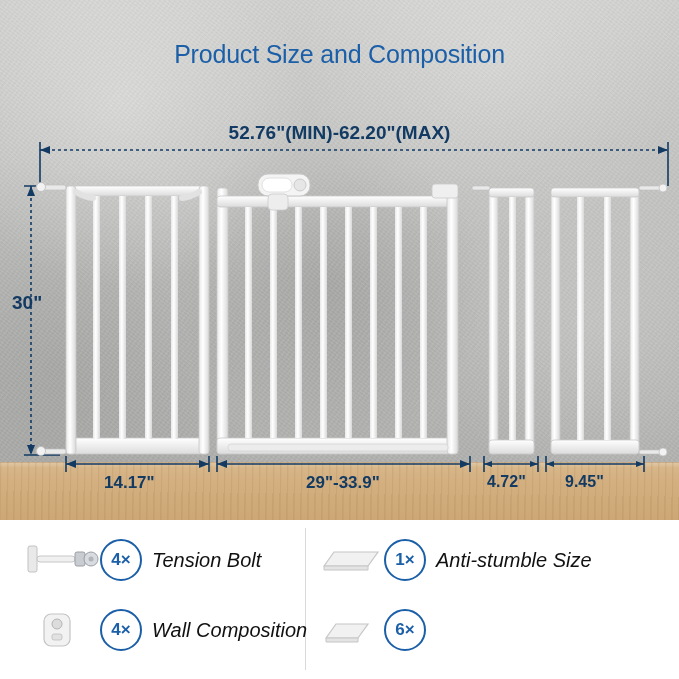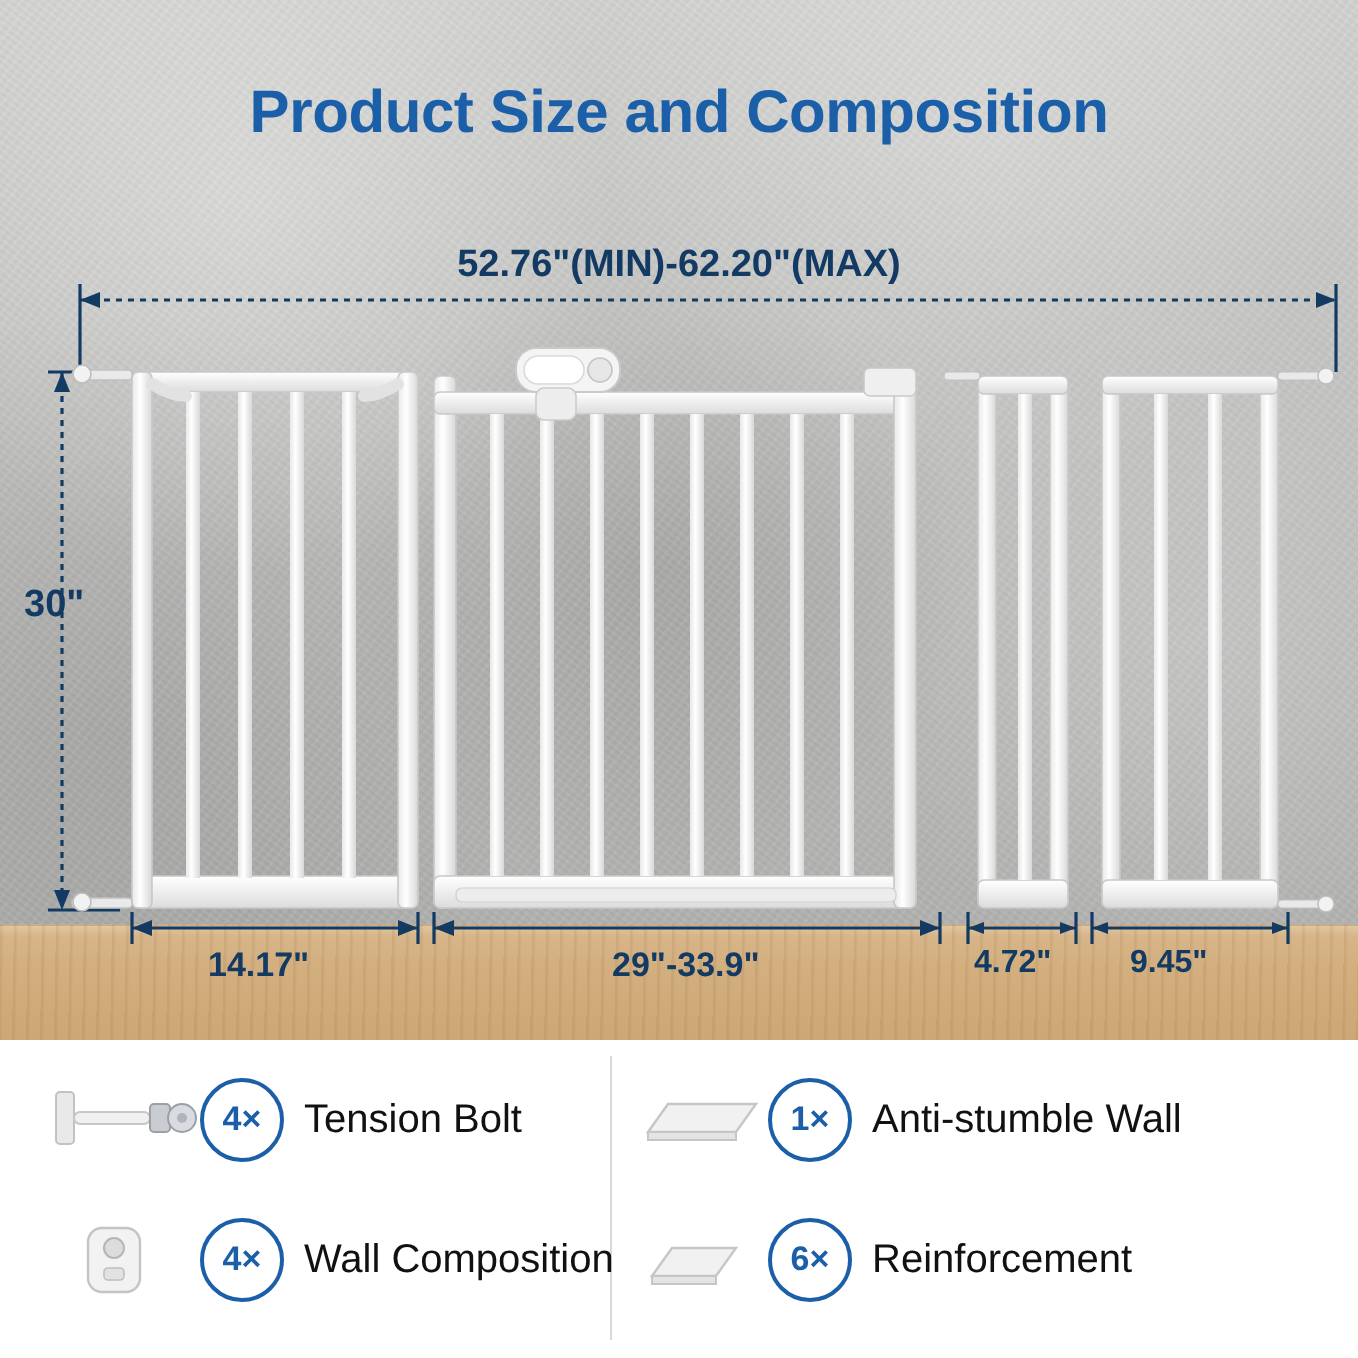--- a/index.html
+++ b/index.html
@@ -73,22 +73,22 @@
     height: 159px;
     background: #ffffff;
   }
 
   
   .title {
     position: absolute;
     left: 0; top: 40px;
     width: 679px;
     text-align: center;
-    font-size: 30px;
-    font-weight: bold;
+    font-size: 25px;
+    font-weight: normal;
     color: #1b5fa8;
     letter-spacing: -0.2px;
   }
 
   
   .gate-layer { position: absolute; left:0; top:0; width:679px; height:679px; }
 
   
   .dim-text {
     position: absolute;
@@ -134,20 +134,21 @@
     align-items: center;
     justify-content: center;
     flex: none;
     background: #fff;
   }
   .acc-label {
     margin-left: 10px;
     font-size: 20px;
     color: #111111;
     white-space: nowrap;
+    font-style: italic;
   }
   .acc-icon {
     width: 78px;
     height: 44px;
     flex: none;
     display: flex;
     align-items: center;
     justify-content: center;
   }
   .acc-icon.narrow { width: 66px; }
@@ -353,27 +354,26 @@
   </div>
 
   <div class="acc" id="acc-pedal">
     <div class="acc-icon narrow">
       <svg width="66" height="44" viewBox="0 0 66 44">
         <path d="M6 28 L16 14 L60 14 L50 28 Z" fill="#f1f1f1" stroke="#c6c6c6" stroke-width="1.2"></path>
         <path d="M6 28 L50 28 L50 32 L6 32 Z" fill="#e4e4e4" stroke="#c6c6c6" stroke-width="1"></path>
       </svg>
     </div>
     <div class="acc-badge">1×</div>
-    <div class="acc-label">Anti-stumble Wall</div>
+    <div class="acc-label">Anti-stumble Size</div>
   </div>
 
   <div class="acc" id="acc-reinf">
     <div class="acc-icon narrow">
       <svg width="66" height="44" viewBox="0 0 66 44">
         <path d="M8 30 L18 16 L50 16 L40 30 Z" fill="#f1f1f1" stroke="#c6c6c6" stroke-width="1.2"></path>
         <path d="M8 30 L40 30 L40 34 L8 34 Z" fill="#e4e4e4" stroke="#c6c6c6" stroke-width="1"></path>
       </svg>
     </div>
     <div class="acc-badge">6×</div>
-    <div class="acc-label">Reinforcement</div>
   </div>
 
 </div>
 
 </body></html>

